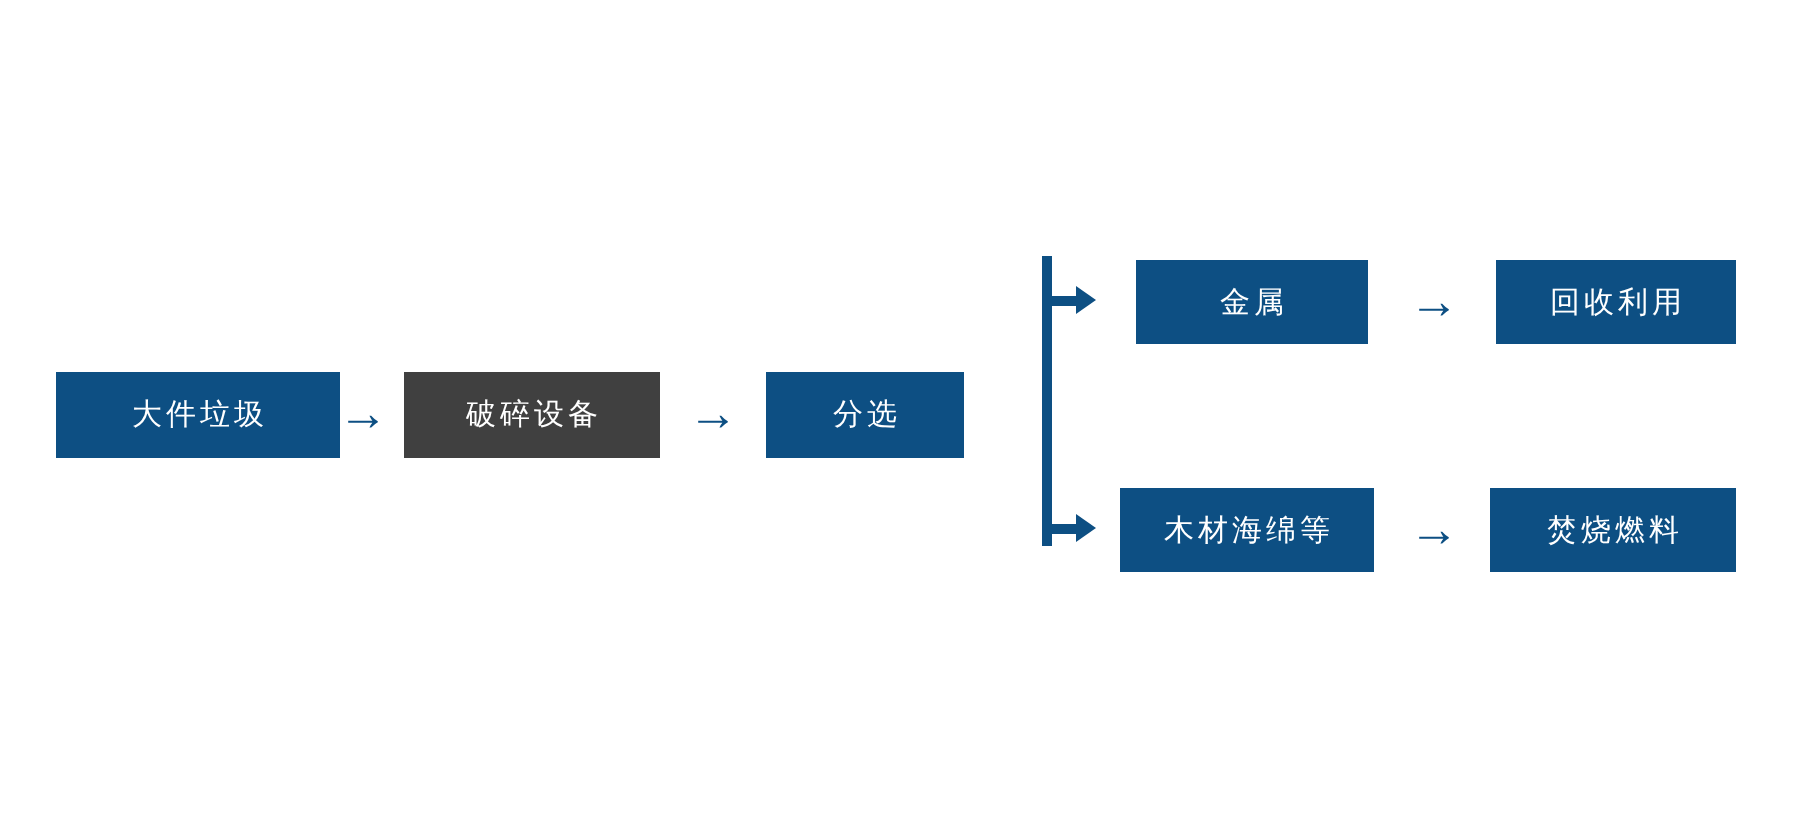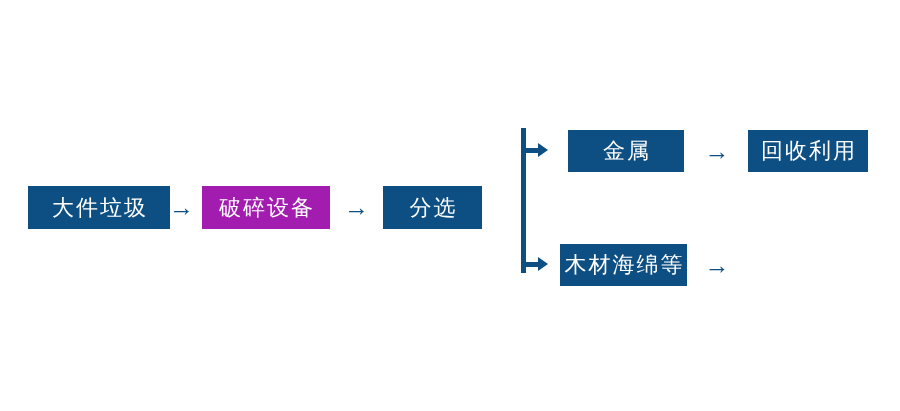--- a/index.html
+++ b/index.html
@@ -15,29 +15,29 @@
     background: #ffffff;
     overflow: hidden;
     font-family: "Liberation Sans", "DejaVu Sans", sans-serif;
   }
   .node {
     position: absolute;
     display: flex;
     align-items: center;
     justify-content: center;
     color: #ffffff;
-    font-size: 22px;
+    font-size: 15px;
     letter-spacing: 2px;
     line-height: 1;
     white-space: nowrap;
     box-sizing: border-box;
     padding-left: 2px;
   }
   .node.blue   { background: #0d4f83; }
-  .node.red    { background: #a21caf; }
+  .node.red    { background: #404040; }
 
   .arrow {
     position: absolute;
     display: flex;
     align-items: center;
     justify-content: center;
     color: #0d4f83;
     font-size: 25px;
     font-weight: bold;
     line-height: 1;
@@ -107,14 +107,15 @@
   <div class="node blue" id="node-metal">金属</div>
 
   <div class="arrow" id="arrow-3">→</div>
 
   <div class="node blue" id="node-wood-sponge">木材海绵等</div>
 
   <div class="node blue" id="node-recycle">回收利用</div>
 
   <div class="arrow" id="arrow-4">→</div>
 
+  <div class="node blue" id="node-fuel">焚烧燃料</div>
 
 </div>
 
 </body></html>

